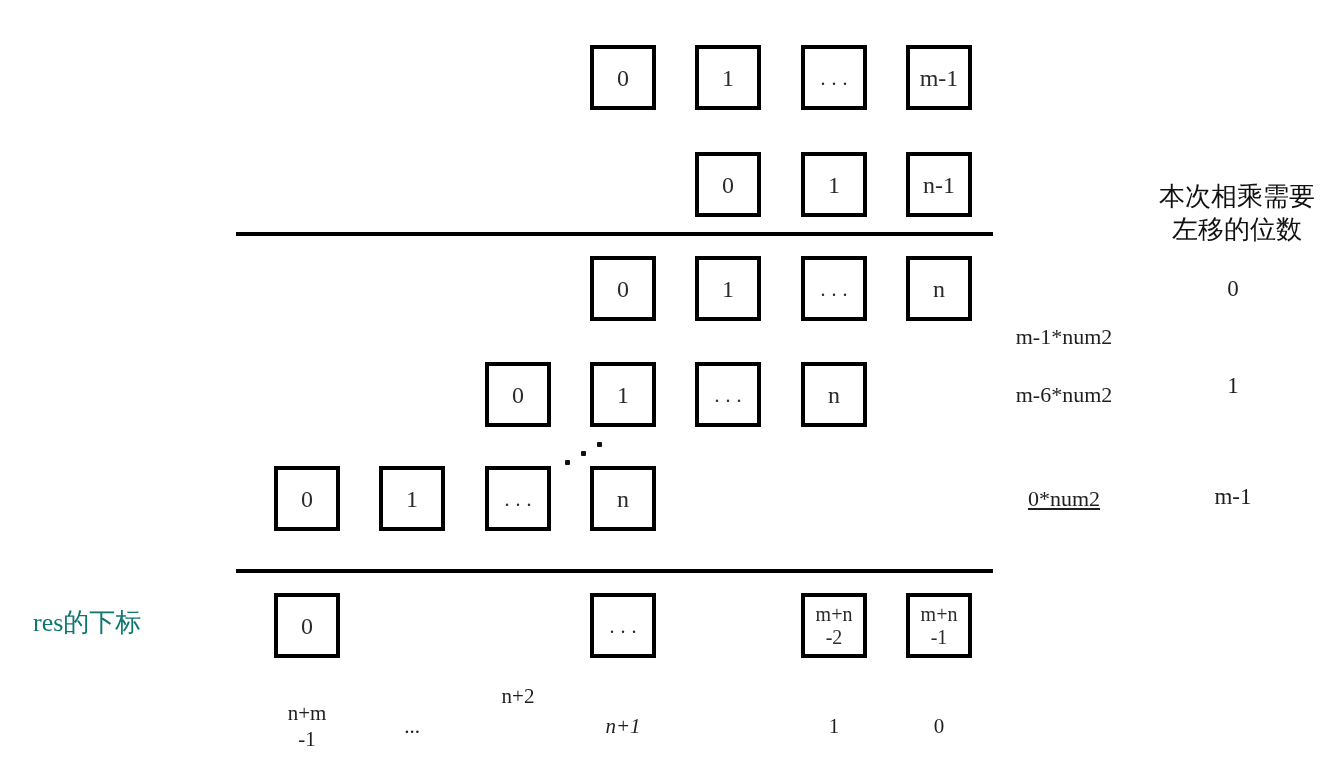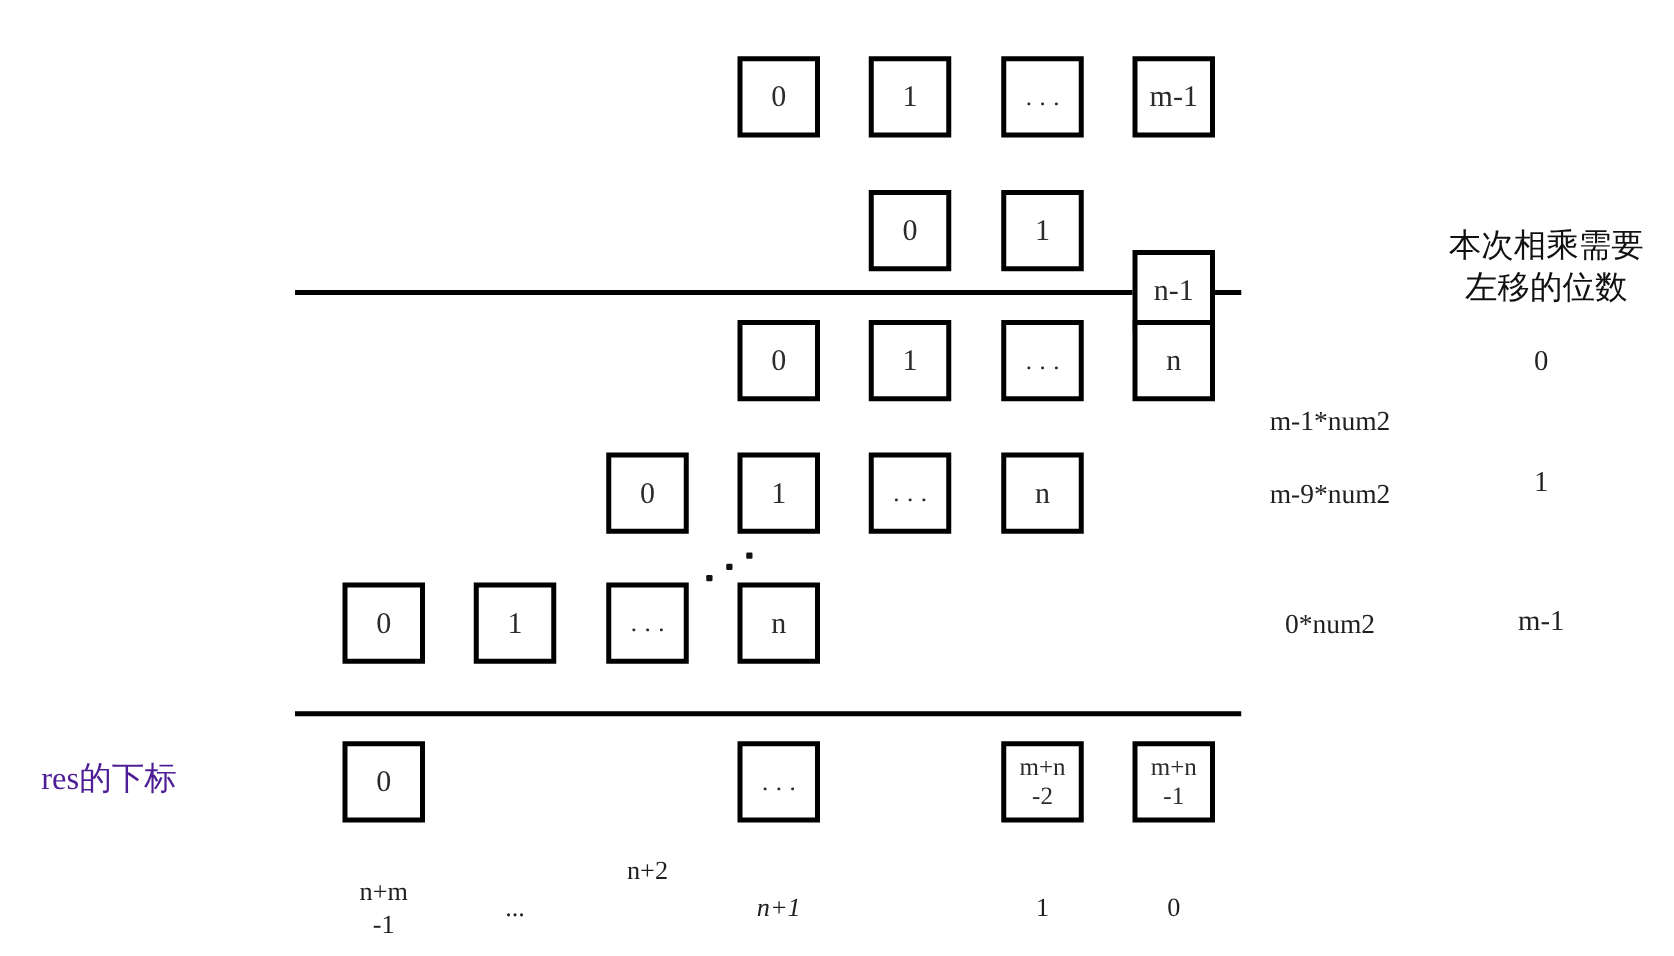--- a/index.html
+++ b/index.html
@@ -77,21 +77,21 @@
     text-align: center;
     font-size: 26px;
     line-height: 33px;
     color: #111111;
   }
   #left-axis-label {
     position: absolute;
     left: 33px;
     top: 605px;
     font-size: 26px;
-    color: #4c1d95;
+    color: #0f766e;
     white-space: nowrap;
     text-align: center;
   }
   #diagonal-dots {
     position: absolute;
     left: 565px;
     top: 460px;
     width: 5px;
     height: 5px;
     background: #111111;
@@ -128,21 +128,21 @@
       </div>
       <div class="box" style="left: 906px; top: 45px;">
         <span class="box-label">m-1</span>
       </div>
       <div class="box" style="left: 695px; top: 152px;">
         <span class="box-label">0</span>
       </div>
       <div class="box" style="left: 801px; top: 152px;">
         <span class="box-label">1</span>
       </div>
-      <div class="box" style="left: 906px; top: 152px; margin-top: 48px;">
+      <div class="box" style="left: 906px; top: 152px;">
         <span class="box-label">n-1</span>
       </div>
       <div class="box" style="left: 590px; top: 256px;">
         <span class="box-label">0</span>
       </div>
       <div class="box" style="left: 695px; top: 256px;">
         <span class="box-label">1</span>
       </div>
       <div class="box" style="left: 801px; top: 256px;">
         <span class="box-label dots">...</span>
@@ -185,23 +185,23 @@
 -2</span>
       </div>
       <div class="box" style="left: 906px; top: 593px;">
         <span class="box-label two-line">m+n
 -1</span>
       </div>
     </div>
   <div id="side-labels-layer">
       <div class="side-label" style="left: 1064px; top: 289px; margin-top: 48px;">m-1*num2</div>
       <div class="side-label shift-label" style="left: 1233px; top: 289px;">0</div>
-      <div class="side-label" style="left: 1064px; top: 395px;">m-9*num2</div>
+      <div class="side-label" style="left: 1064px; top: 395px;">m-6*num2</div>
       <div class="side-label shift-label" style="left: 1233px; top: 386px;">1</div>
-      <div class="side-label" style="left: 1064px; top: 499px;">0*num2</div>
+      <div class="side-label" style="left: 1064px; top: 499px; text-decoration: underline;">0*num2</div>
       <div class="side-label shift-label" style="left: 1233px; top: 497px;">m-1</div>
     </div>
   <div id="bottom-labels-layer">
       <div class="bottom-label" style="left: 307px; top: 726px;">n+m
 -1</div>
       <div class="bottom-label" style="left: 412px; top: 726px;">...</div>
       <div class="bottom-label" style="left: 518px; top: 696px;">n+2</div>
       <div class="bottom-label" style="left: 623px; top: 726px; font-style: italic;">n+1</div>
       <div class="bottom-label" style="left: 834px; top: 726px;">1</div>
       <div class="bottom-label" style="left: 939px; top: 726px;">0</div>

